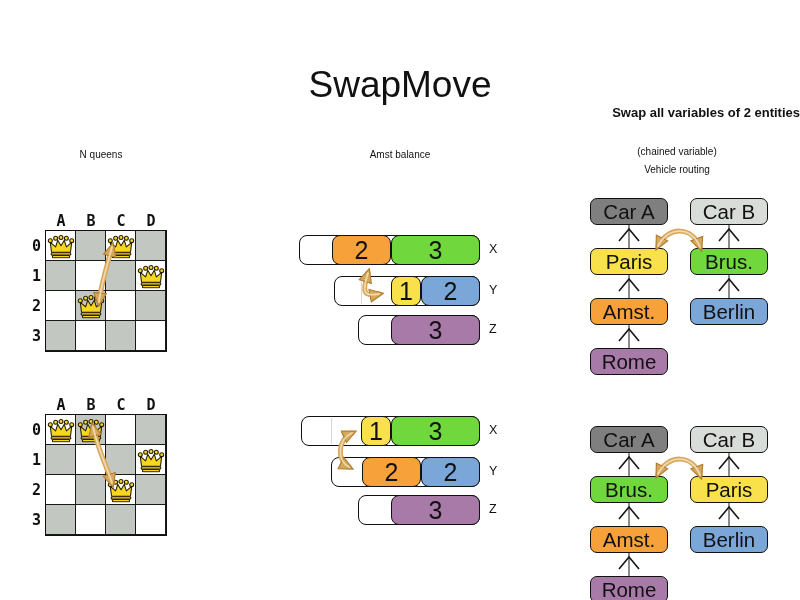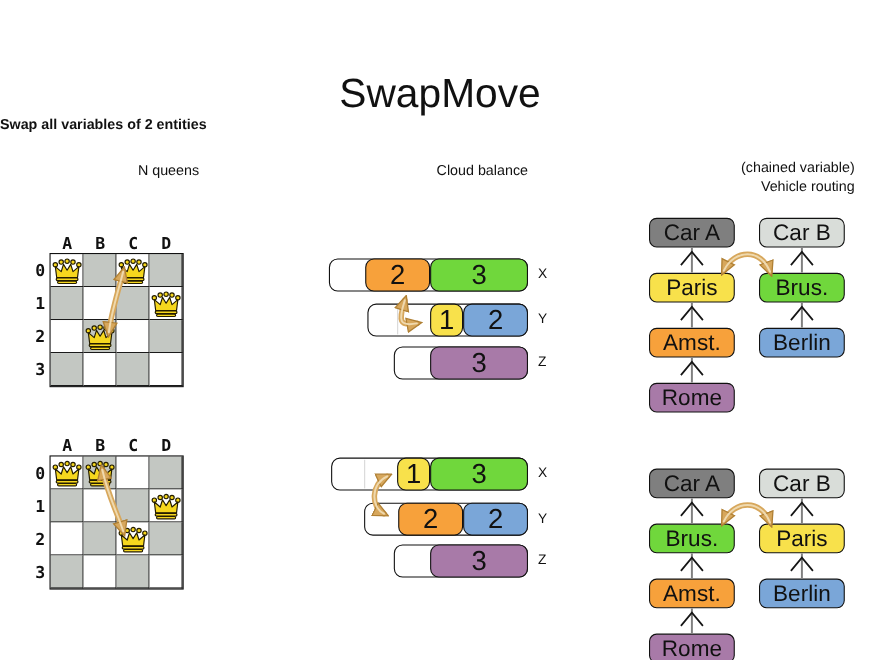--- a/index.html
+++ b/index.html
@@ -1,21 +1,21 @@
 <!DOCTYPE html>
 <html><head>
 <meta charset="utf-8">
 <style>
   html,body{margin:0;padding:0;background:#fff;}
   #stage{position:relative;width:800px;height:600px;background:#ffffff;overflow:hidden;
          font-family:"Liberation Sans",sans-serif;color:#111;margin-top:36px;}
   .abs{position:absolute;}
   .title{left:0;right:0;top:28px;text-align:center;font-size:37px;letter-spacing:0;}
-  .subtitle{left:0;right:0;top:69px;text-align:left;font-size:13px;font-weight:600;}
-  .col-header{font-size:13px;text-align:right;line-height:18px;}
+  .subtitle{left:0;right:0;top:69px;text-align:right;font-size:13px;font-weight:600;}
+  .col-header{font-size:10px;text-align:center;line-height:18px;}
   .board-frame{box-sizing:border-box;border:1.5px solid #111;background:transparent;}
   .board-cell{width:30px;height:30px;box-sizing:border-box;
               border-right:1px solid #1a1a1a;border-bottom:1px solid #1a1a1a;background:#fff;}
   .board-cell.gray{background:#c3c7c2;}
   .board-label{font-family:"DejaVu Sans Mono",monospace;font-weight:700;font-size:15px;color:#111;}
   .cloud-box{box-sizing:border-box;background:#fff;border:1.6px solid #111;border-radius:8px;}
   .cloud-block{box-sizing:border-box;border:1.6px solid #111;border-radius:8px;
                display:flex;align-items:center;justify-content:center;font-size:25px;color:#111;}
   .cloud-label{font-size:12.5px;color:#111;}
   .ghost-line{width:1px;background:#d8d8d8;}
@@ -29,21 +29,21 @@
 </style>
 </head>
 <body>
 
 <div id="stage">
 
   <div class="abs title">SwapMove</div>
   <div class="abs subtitle">Swap all variables of 2 entities</div>
 
   <div class="abs col-header" style="left:21px;top:110px;width:160px;">N queens</div>
-  <div class="abs col-header" style="left:320px;top:110px;width:160px;">Cloud balance</div>
+  <div class="abs col-header" style="left:320px;top:110px;width:160px;">Amst balance</div>
   <div class="abs col-header" style="left:577px;top:107px;width:200px;">
     <div>(chained variable)</div>
     <div>Vehicle routing</div>
   </div>
 
   <div class="abs board-label" style="left: 46px; top: 176px; width: 30px; text-align: center;">A</div>
     <div class="abs board-label" style="left: 76px; top: 176px; width: 30px; text-align: center;">B</div>
     <div class="abs board-label" style="left: 106px; top: 176px; width: 30px; text-align: center;">C</div>
     <div class="abs board-label" style="left: 136px; top: 176px; width: 30px; text-align: center;">D</div>
     <div class="abs board-label" style="left: 24px; top: 201px; width: 17px; text-align: right;">0</div>

